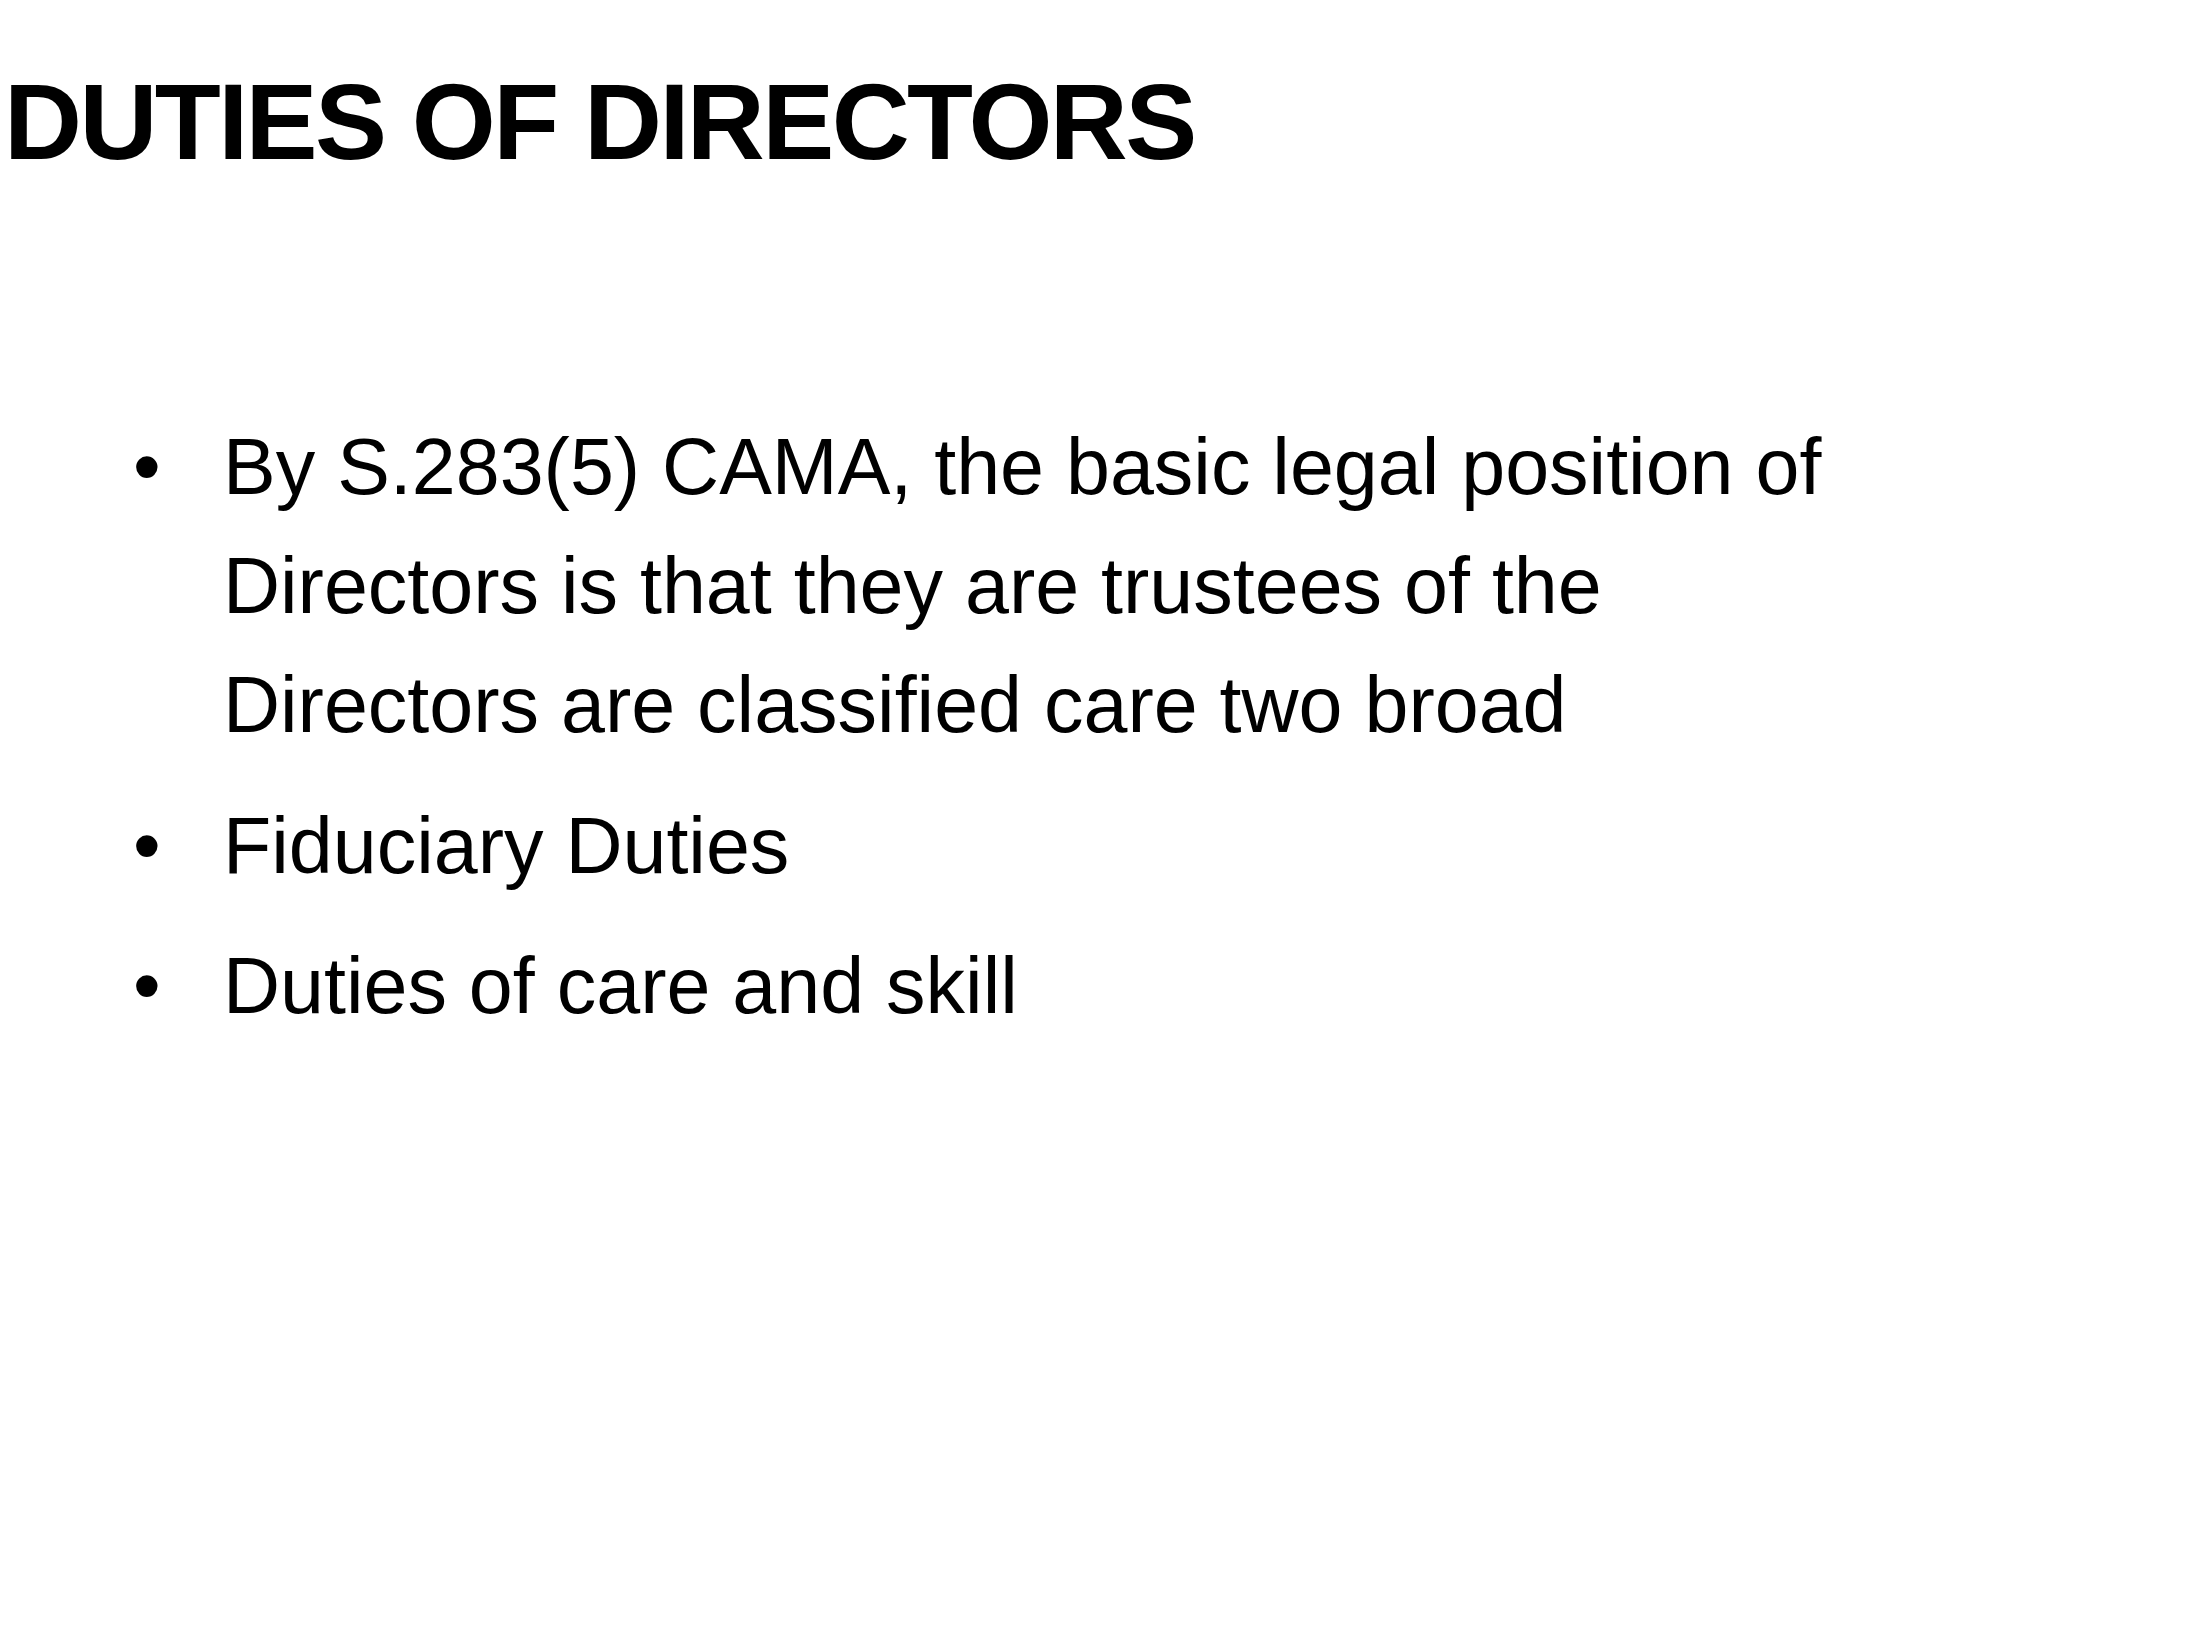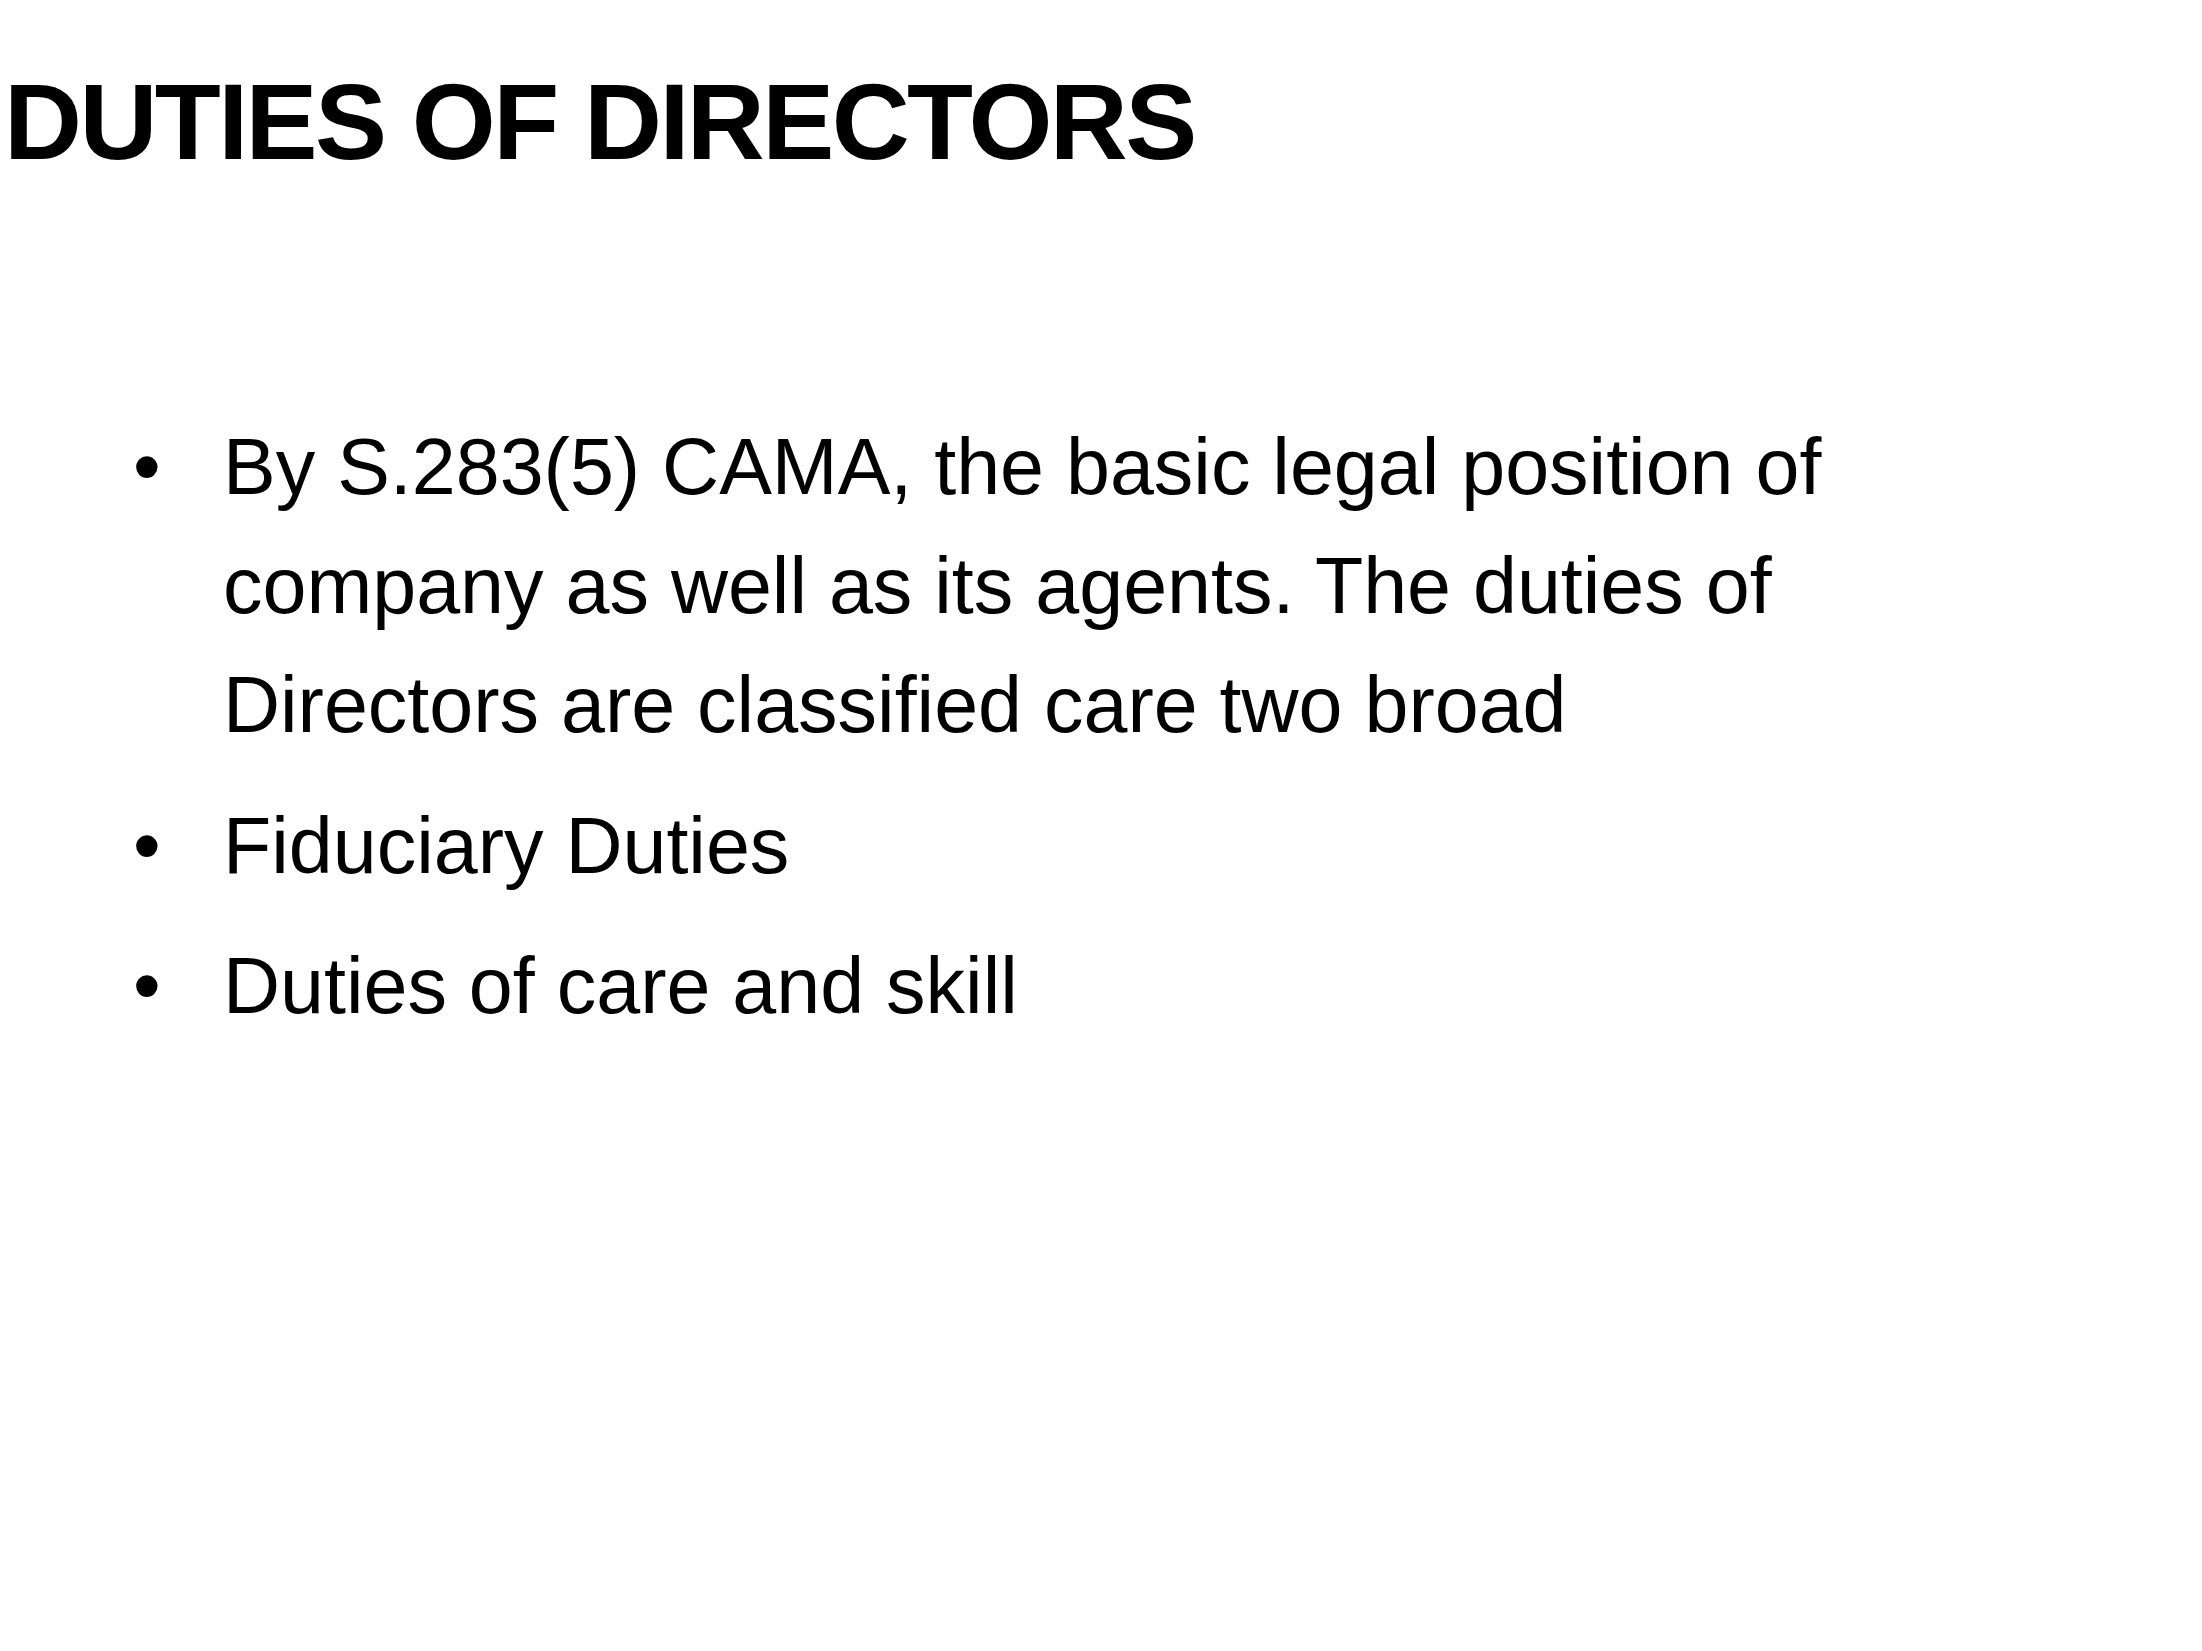--- a/index.html
+++ b/index.html
@@ -65,21 +65,21 @@
 <div class="slide">
 
   <h1 class="slide-title">DUTIES OF DIRECTORS</h1>
 
   <div class="bullet-list">
 
     <div class="bullet-item">
       <span class="bullet-marker">•</span>
       <div class="bullet-text">
         <div class="bullet-line">By S.283(5) CAMA, the basic legal position of</div>
-        <div class="bullet-line">company as well as its agents. The duties of</div>
+        <div class="bullet-line">Directors is that they are trustees of the</div>
         <div class="bullet-line">Directors are classified care two broad</div>
       </div>
     </div>
 
     <div class="bullet-item">
       <span class="bullet-marker">•</span>
       <div class="bullet-text">
         <div class="bullet-line">Fiduciary Duties</div>
       </div>
     </div>

